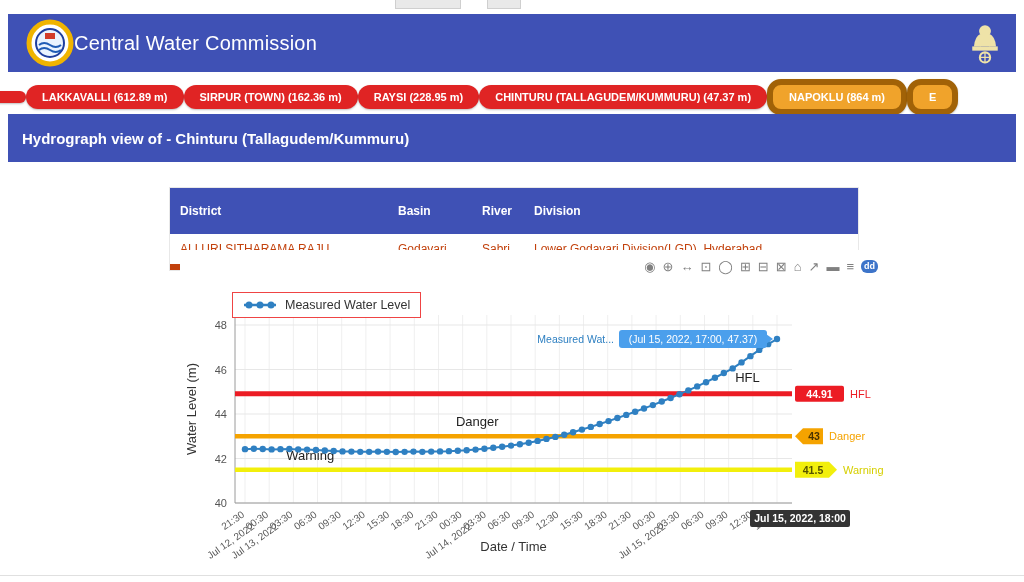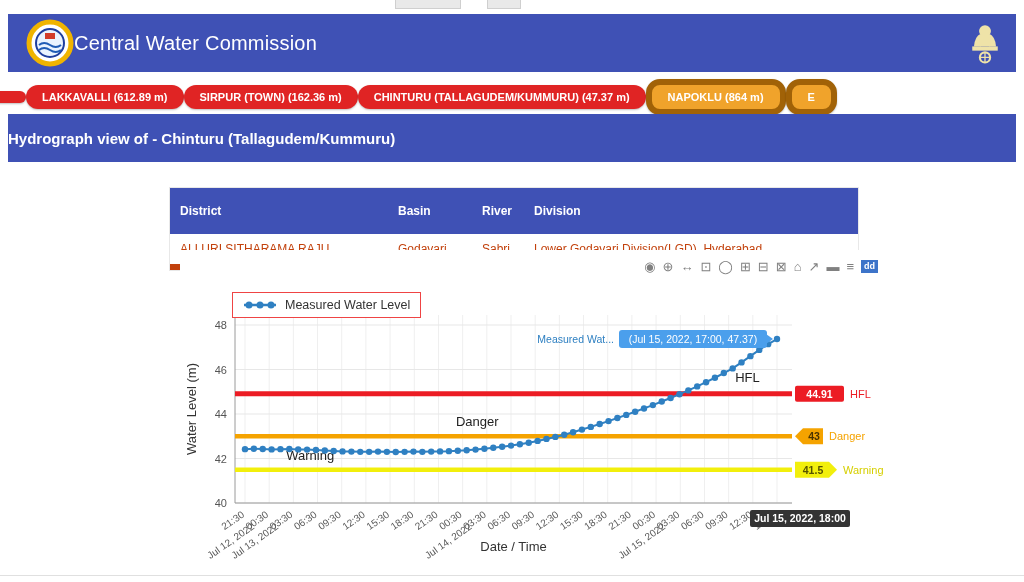--- a/index.html
+++ b/index.html
@@ -20,37 +20,37 @@
     display:flex; align-items:center; white-space:nowrap; }
   .station-btn { flex:0 0 auto; border:none; border-radius:14px; color:#fff;
     font-family:"Liberation Sans", sans-serif; font-size:11px; font-weight:bold;
     padding:6px 16px; cursor:pointer; box-shadow:0 1px 2px rgba(0,0,0,.25); }
   .station-btn.red { background:#e02424; }
   .station-btn.orange { background:#f0a32b; border:6px solid #a16207; }
   .station-btn.partial-left { margin-left:-36px; min-width:62px; }
 
   .banner { position:absolute; left:8px; right:8px; top:114px; height:48px;
     background:#3f51b5; color:#fff; display:flex; align-items:center; }
-  .banner-title { font-size:15px; font-weight:bold; }
+  .banner-title { font-size:15px; font-weight:bold; margin-left:14px; }
 
   .info-table { position:absolute; left:170px; top:188px; width:688px;
     border-collapse:collapse; table-layout:fixed; font-size:12px;
     box-shadow:0 0 0 1px #e8e8e8; }
   .info-table col.c0{width:218px}.info-table col.c1{width:84px}
   .info-table col.c2{width:52px}.info-table col.c3{width:334px}
   .info-table th { background:#3f51b5; color:#fff; text-align:left; font-weight:bold;
     padding:16px 10px; }
   .info-table td { background:#fff; color:#c2410c; padding:8px 10px; border-bottom:6px solid #c2410c; }
 
   .chart-wrap { position:absolute; left:180px; top:250px; width:780px; height:314px; background:#fff; }
   .modebar { position:absolute; top:10px; right:82px; display:flex; gap:7px; align-items:center;
     color:#808080; font-size:13px; line-height:1; z-index:3; }
   .modebar .mb { cursor:pointer; }
   .modebar .mb.logo { background:#3d74c9; color:#fff; font-weight:bold; font-size:9px;
-    border-radius:0; padding:2px 3px; }
+    border-radius:6px; padding:2px 3px; }
   .legend { position:absolute; left:52px; top:42px; background:#fff;
     border:1px solid #ef4444; padding:5px 10px; display:flex; align-items:center; gap:8px;
     font-size:12.5px; color:#333; z-index:2; }
   .divider { position:absolute; left:0; top:575px; width:1024px; height:1px; background:#e0e0e0; }
 </style>
 </head>
 <body>
 
 <div class="top-tab t1"></div>
 <div class="top-tab t2"></div>
@@ -74,20 +74,21 @@
       <circle cx="20" cy="43" r="6" fill="none" stroke="#efe3a8" stroke-width="2.5"></circle>
       <path d="M20 37 v12 M14 43 h12" stroke="#efe3a8" stroke-width="1.5"></path>
     </g>
   </svg>
 </div>
 
 <div class="stations" id="stations">
     <button class="station-btn red partial-left"></button>
     <button class="station-btn red">LAKKAVALLI (612.89 m)</button>
     <button class="station-btn red">SIRPUR (TOWN) (162.36 m)</button>
+    <button class="station-btn red">RAYSI (228.95 m)</button>
     <button class="station-btn red">CHINTURU (TALLAGUDEM/KUMMURU) (47.37 m)</button>
     <button class="station-btn orange">NAPOKLU (864 m)</button>
     <button class="station-btn orange">E</button>
   </div>
 
 <div class="banner">
   <div class="banner-title">Hydrograph view of - Chinturu (Tallagudem/Kummuru)</div>
 </div>
 
 <table class="info-table">

